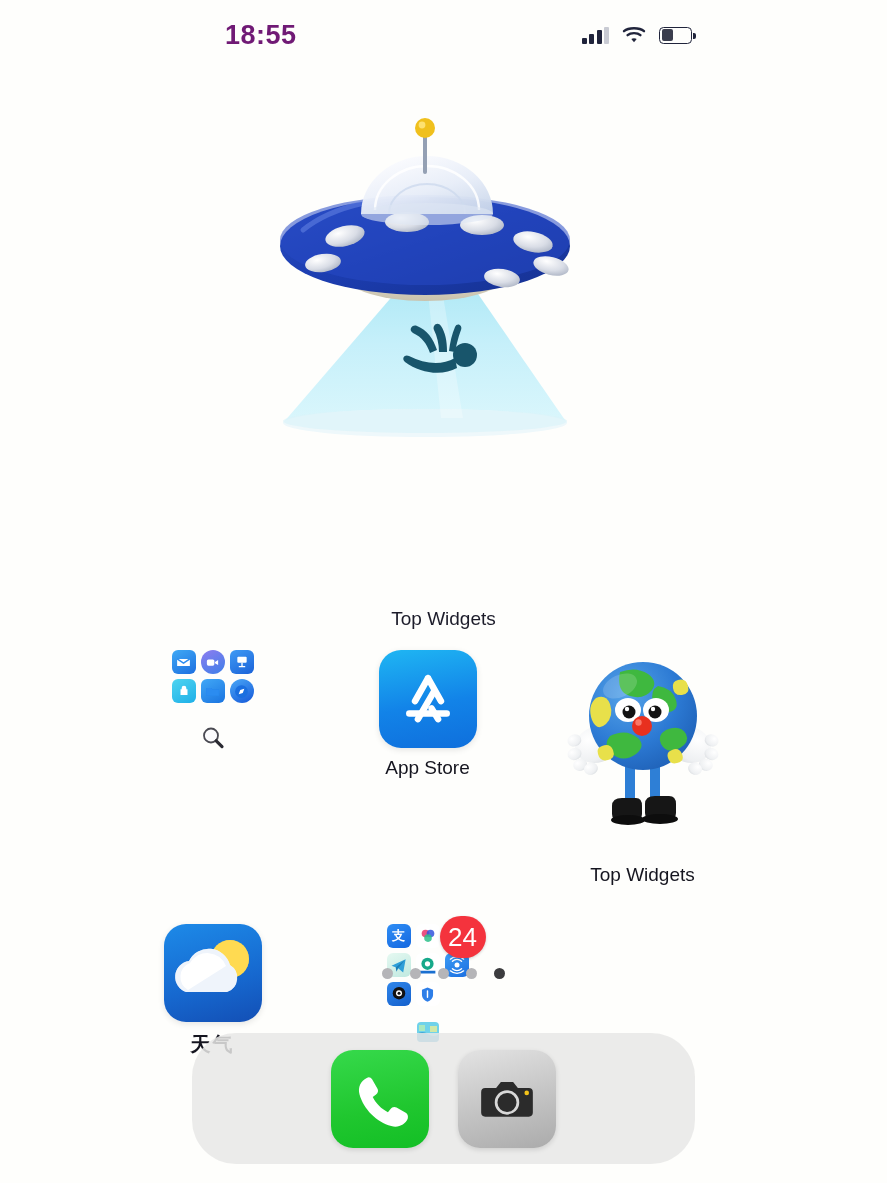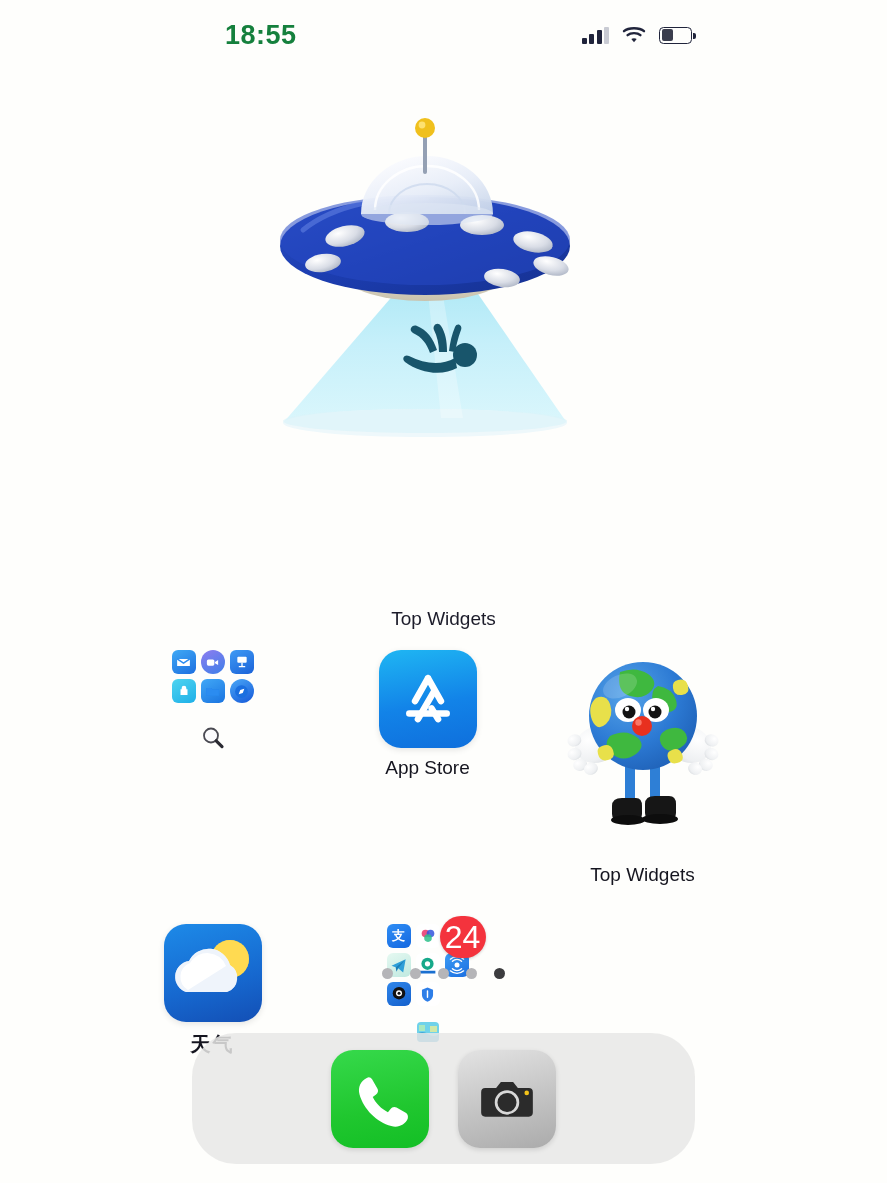--- a/index.html
+++ b/index.html
@@ -20,21 +20,21 @@
     width: 887px;
     height: 70px;
     display: flex;
     align-items: center;
     justify-content: space-between;
     padding: 0 195px 0 225px;
   }
   .status-time {
     font-size: 27px;
     font-weight: bold;
-    color: #15803d;
+    color: #701a75;
     letter-spacing: 0.5px;
   }
   .status-right {
     display: flex;
     align-items: center;
     gap: 13px;
   }
   .signal-icon { display: flex; align-items: flex-end; gap: 2.5px; height: 17px; }
   .signal-icon i {
     display: block;
@@ -162,21 +162,21 @@
   .widget-globe svg { width: 170px; height: 205px; display: block; }
 
   
   .badge {
     position: absolute;
     top: -8px; right: 27px;
     min-width: 46px; height: 42px;
     background: #f4333d;
     border-radius: 23px;
     color: #fff;
-    font-size: 32px;
+    font-size: 26px;
     font-weight: 500;
     display: flex; align-items: center; justify-content: center;
     z-index: 5;
     box-shadow: 0 1px 3px rgba(0,0,0,.18);
   }
 
   .stray-icon {
     width: 22px; height: 20px;
     margin-top: 16px;
     border-radius: 4px;

